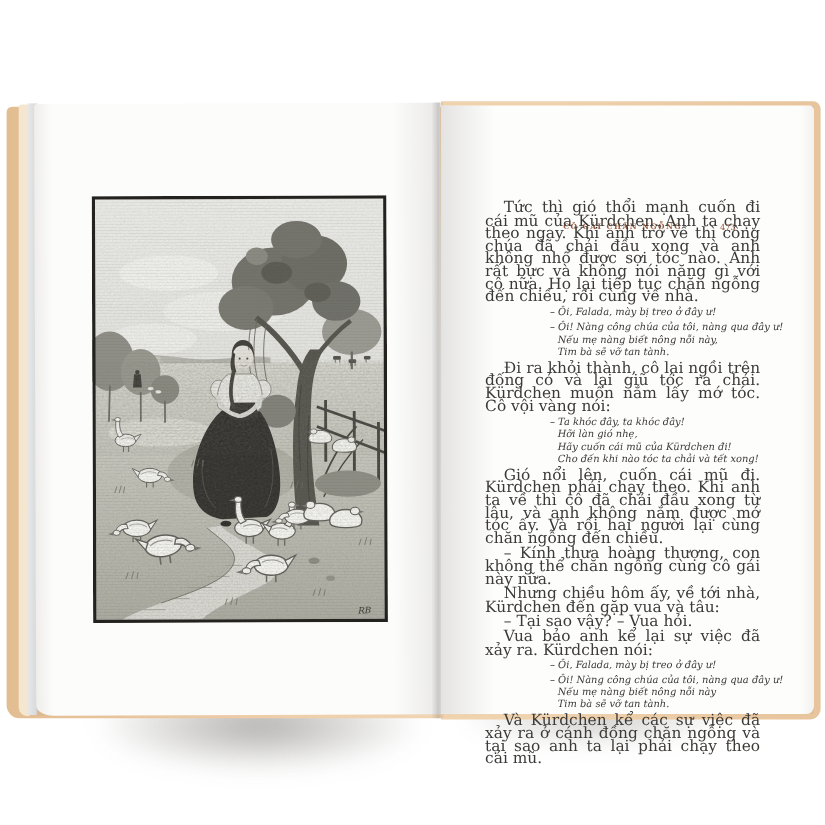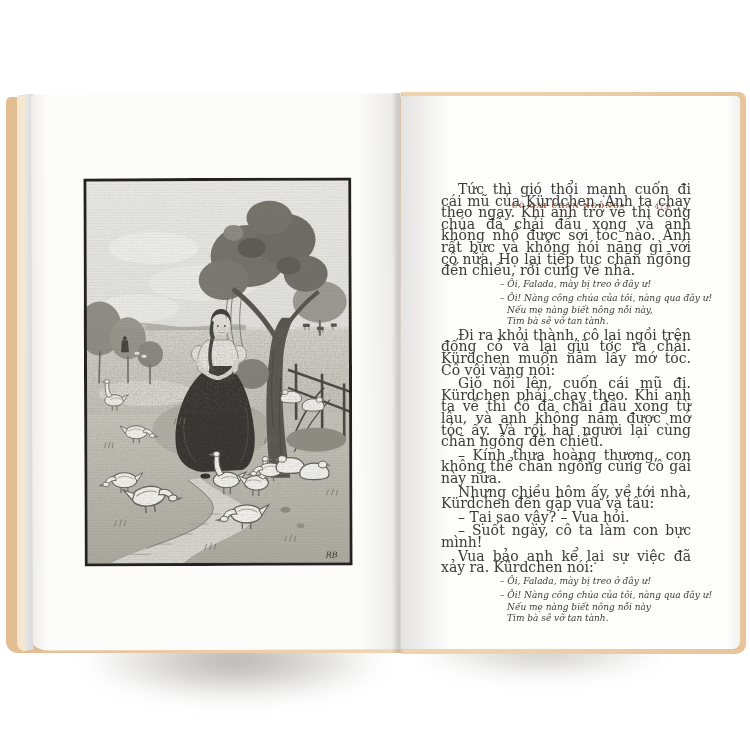--- a/index.html
+++ b/index.html
@@ -258,30 +258,36 @@
           <p class="body-para">Tức thì gió thổi mạnh cuốn đi cái mũ của Kürdchen. Anh ta chạy theo ngay. Khi anh trở về thì công chúa đã chải đầu xong và anh không nhổ được sợi tóc nào. Anh rất bực và không nói năng gì với cô nữa. Họ lại tiếp tục chăn ngỗng đến chiều, rồi cùng về nhà.</p>
           <div class="verse">
             <div class="verse-line">– Ôi, Falada, mày bị treo ở đây ư!</div>
           </div>
           <div class="verse">
             <div class="verse-line">– Ôi! Nàng công chúa của tôi, nàng qua đây ư!</div>
             <div class="verse-line">Nếu mẹ nàng biết nông nỗi này,</div>
             <div class="verse-line">Tim bà sẽ vỡ tan tành.</div>
           </div>
           <p class="body-para">Đi ra khỏi thành, cô lại ngồi trên đống cỏ và lại giũ tóc ra chải. Kürdchen muốn nắm lấy mớ tóc. Cô vội vàng nói:</p>
+          <div class="verse">
+            <div class="verse-line">– Ta khóc đây, ta khóc đây!</div>
+            <div class="verse-line">Hỡi làn gió nhẹ,</div>
+            <div class="verse-line">Hãy cuốn cái mũ của Kürdchen đi!</div>
+            <div class="verse-line">Cho đến khi nào tóc ta chải và tết xong!</div>
+          </div>
           <p class="body-para">Gió nổi lên, cuốn cái mũ đi. Kürdchen phải chạy theo. Khi anh ta về thì cô đã chải đầu xong từ lâu, và anh không nắm được mớ tóc ấy. Và rồi hai người lại cùng chăn ngỗng đến chiều.</p>
           <p class="body-para">– Kính thưa hoàng thượng, con không thể chăn ngỗng cùng cô gái này nữa.</p>
           <p class="body-para">Nhưng chiều hôm ấy, về tới nhà, Kürdchen đến gặp vua và tâu:</p>
           <p class="body-para">– Tại sao vậy? – Vua hỏi.</p>
-          <p class="body-para">– Suốt ngày, cô ta làm con bực mình!</p>
           <p class="body-para">Vua bảo anh kể lại sự việc đã xảy ra. Kürdchen nói:</p>
           <div class="verse">
             <div class="verse-line">– Ôi, Falada, mày bị treo ở đây ư!</div>
           </div>
           <div class="verse">
             <div class="verse-line">– Ôi! Nàng công chúa của tôi, nàng qua đây ư!</div>
             <div class="verse-line">Nếu mẹ nàng biết nông nỗi này</div>
             <div class="verse-line">Tim bà sẽ vỡ tan tành.</div>
           </div>
+          <p class="body-para">Và Kürdchen kể các sự việc đã xảy ra ở cánh đồng chăn ngỗng và tại sao anh ta lại phải chạy theo cái mũ.</p>
         </div>
     </div>
   </div>
 </div>
 
 </body></html>

